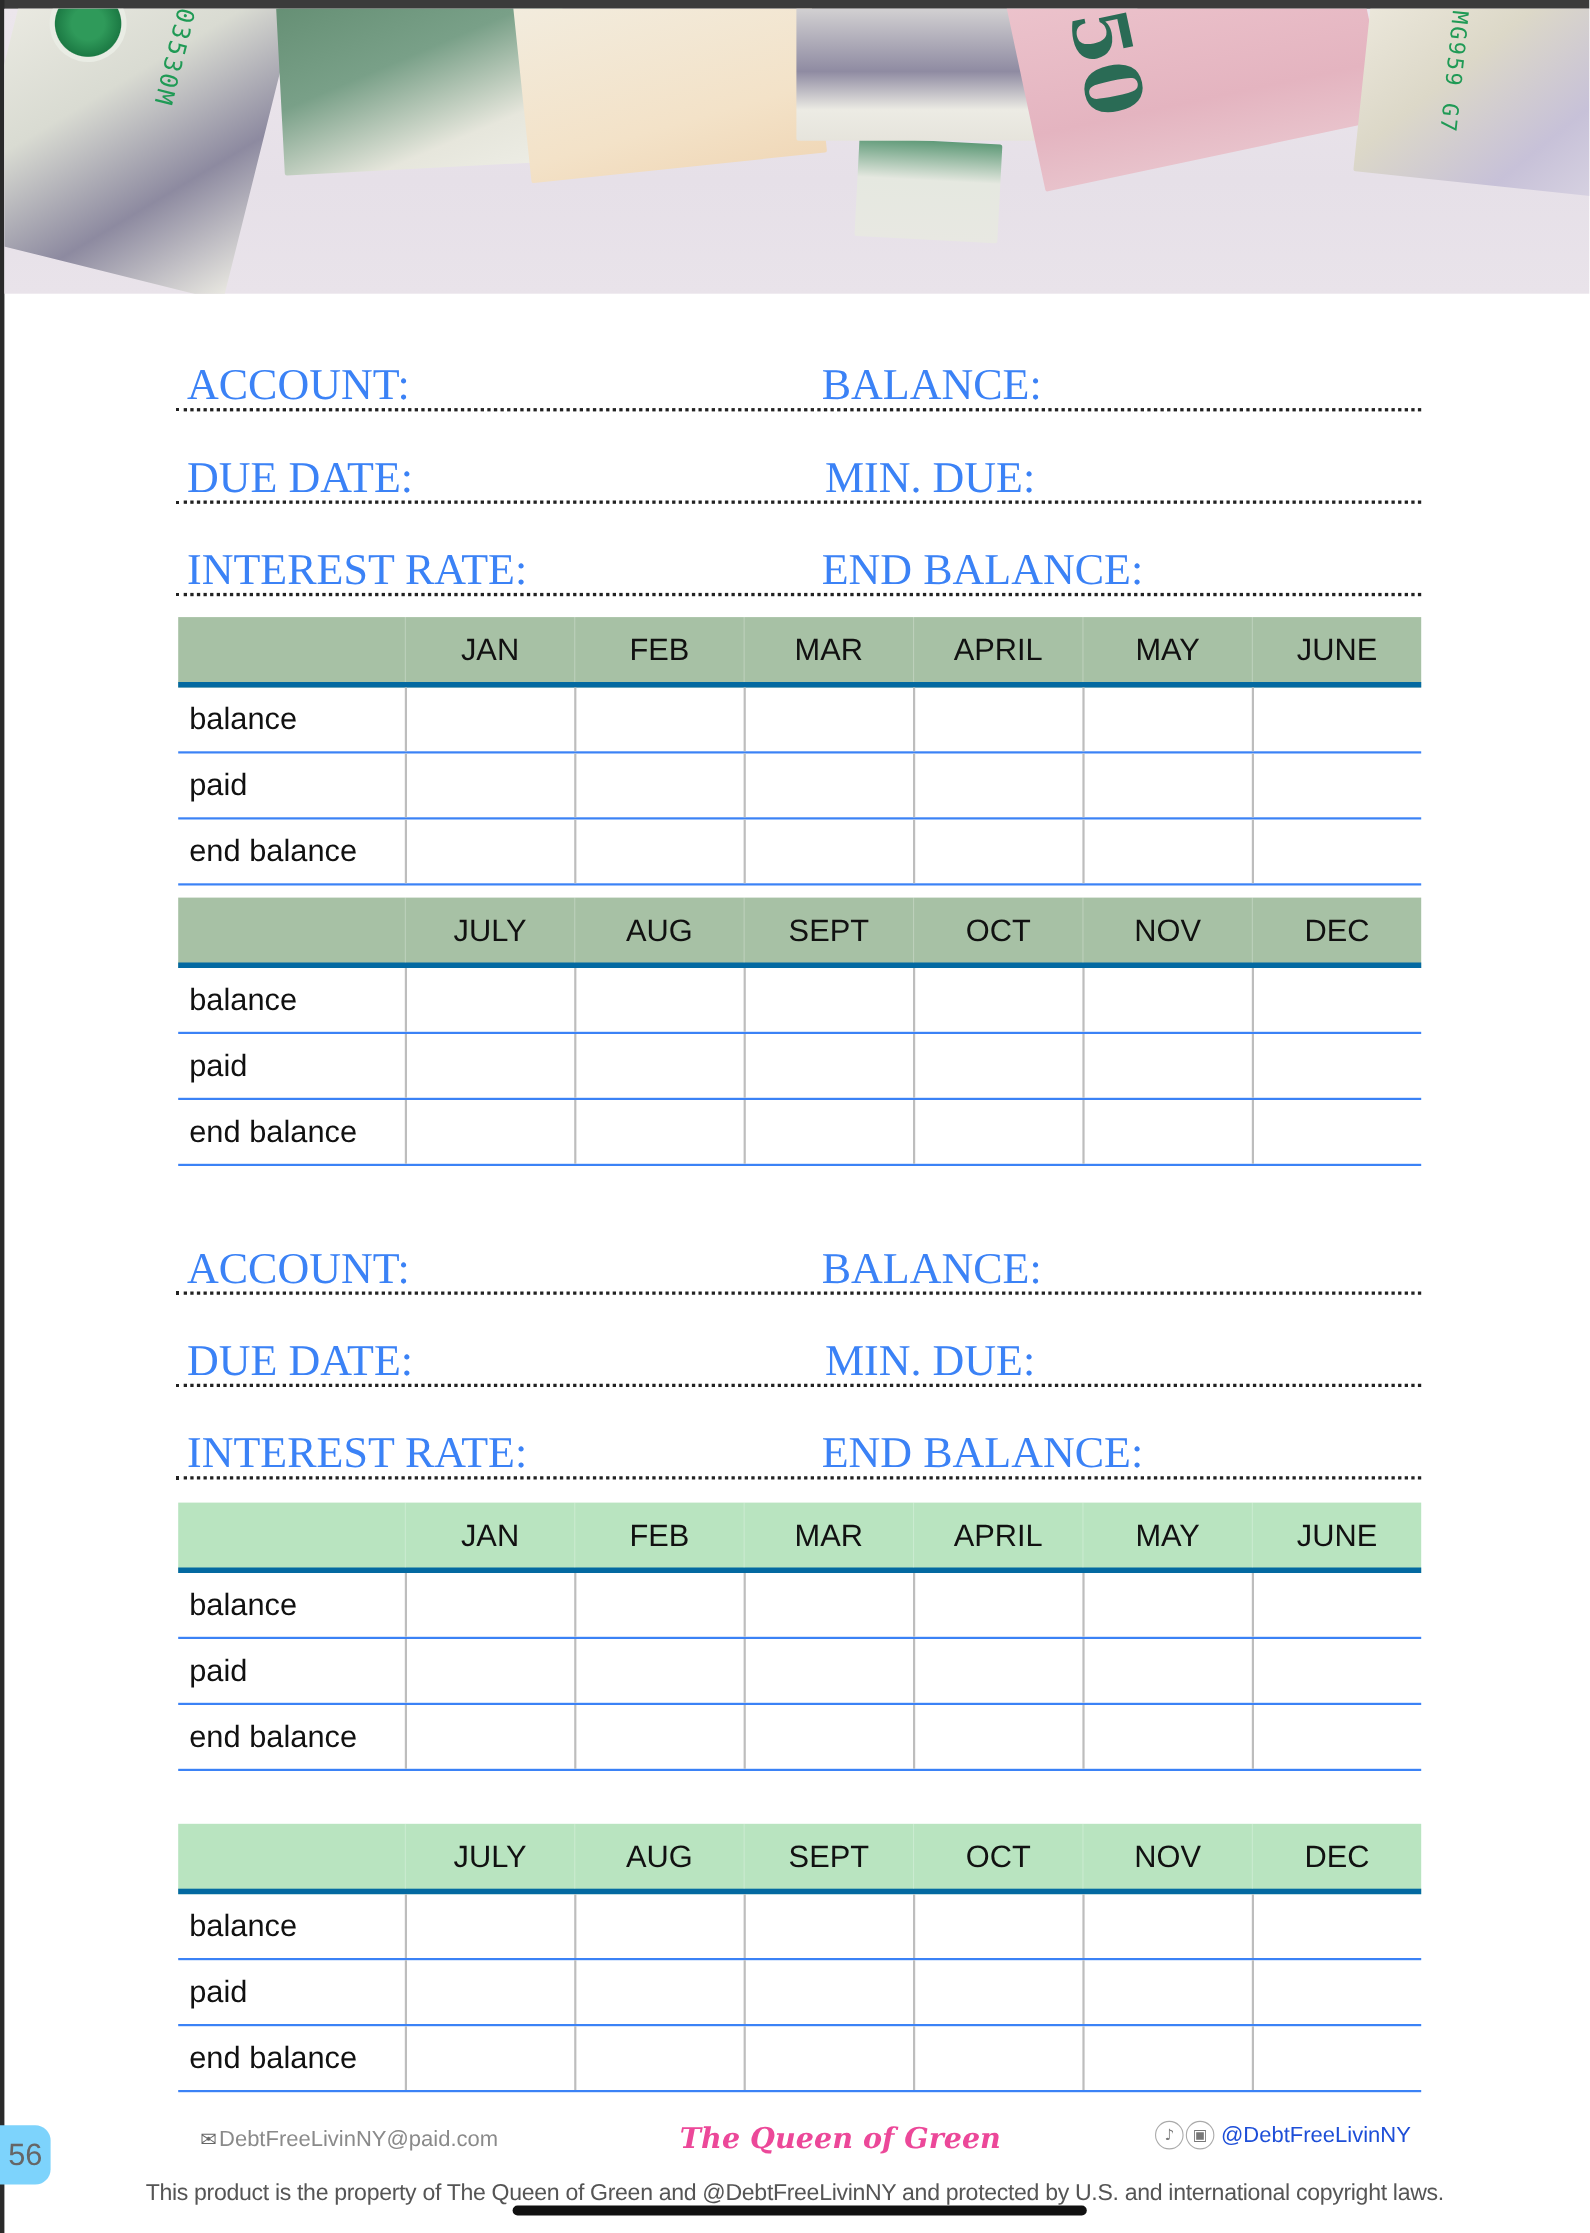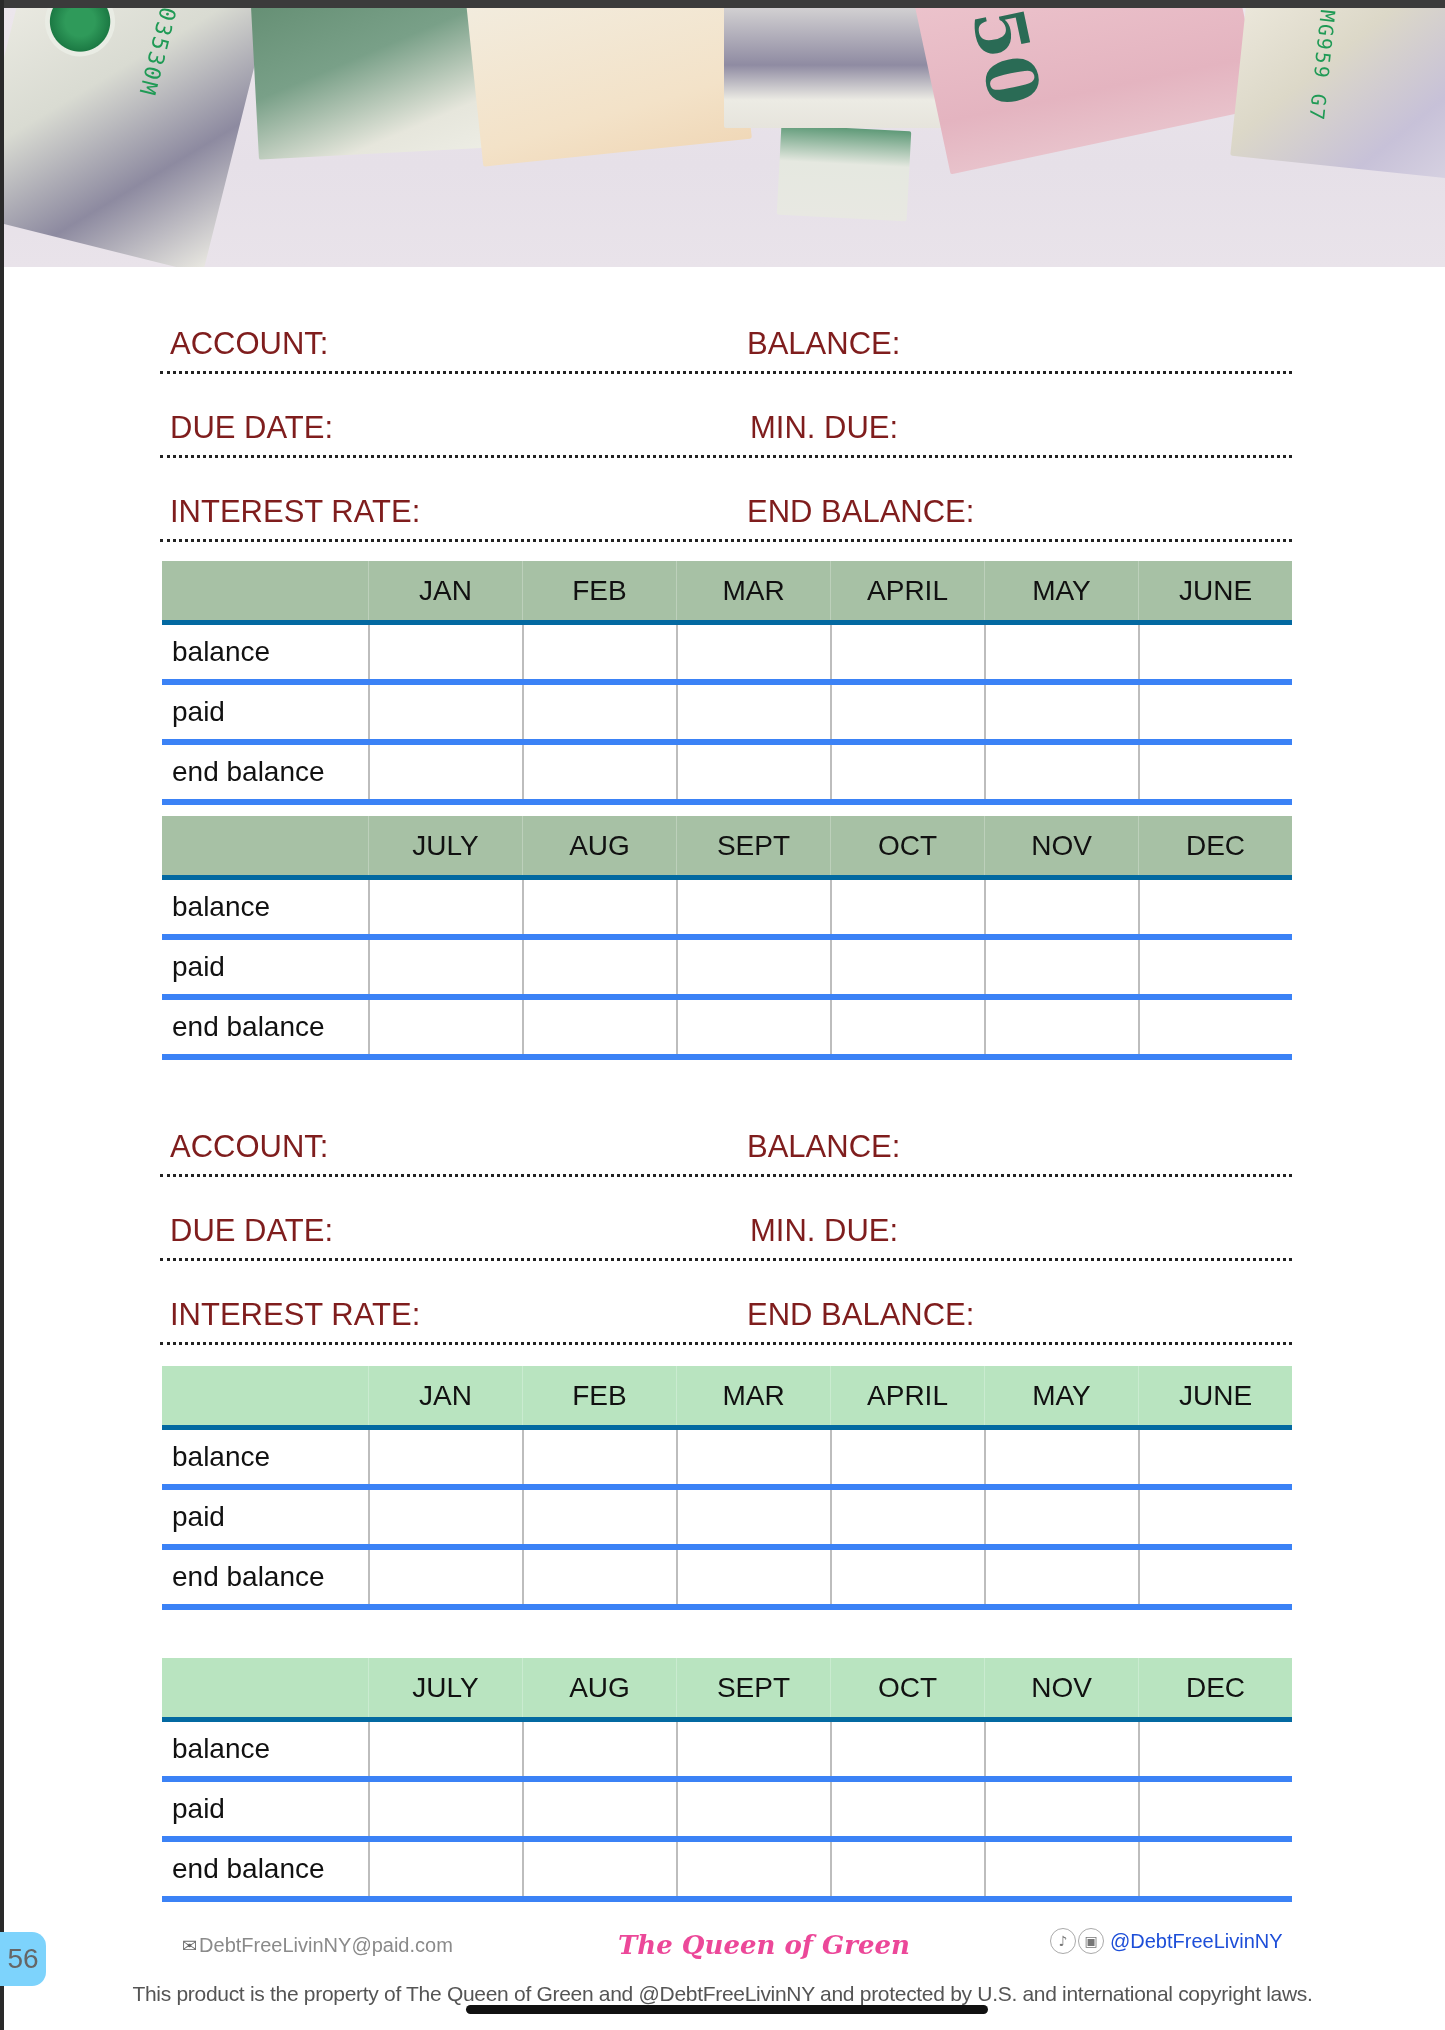--- a/index.html
+++ b/index.html
@@ -35,34 +35,34 @@
   .b7 .serial { position: absolute; left: 70px; top: 25px; color: #1f9a55; font-family: "DejaVu Sans Mono", monospace;
         font-size: 20px; writing-mode: vertical-rl; letter-spacing: 2px; }
 
   .title { position: absolute; left: 0; width: 1441px; top: 162px; text-align: center;
     font-family: "DejaVu Serif", serif; font-style: italic; font-weight: bold; font-size: 76px;
     color: #080808; letter-spacing: -1px; }
 
   
   .info { position: absolute; left: 160px; width: 1132px; }
   .info-row { position: relative; height: 84px; }
-  .info-row .lbl { position: absolute; top: 0; font-family: Liberation Sans, sans-serif; font-size: 31px; color: #7f1d1d; }
+  .info-row .lbl { position: absolute; top: 0; font-family: Liberation Serif, serif; font-size: 40px; color: #3b82f6; }
   .info-row .lbl.left { left: 10px; }
   .info-row .lbl.right { left: 587px; }
   .info-row .dots { position: absolute; left: 0; right: 0; top: 45px; height: 0;
     border-top: 3px dotted #222; }
 
   
   .tbl { position: absolute; left: 162px; width: 1130px; }
   .thead { display: flex; height: 64px; border-bottom: 5px solid #0369a1; }
   .thead .hc { width: 154px; display: flex; align-items: center; justify-content: center;
     font-family: "Liberation Sans", sans-serif; font-size: 28px; color: #111;
     border-left: 1px solid rgba(255,255,255,0.25); }
   .thead .hc.first { width: 206px; border-left: none; }
-  .trow { display: flex; height: 60px; border-bottom: 6px solid #3b82f6; }
+  .trow { display: flex; height: 60px; border-bottom: 2px solid #3b82f6; }
   .trow .c { width: 154px; border-left: 2px solid #bdbdbd; }
   .trow .c.first { width: 206px; border-left: none; display: flex; align-items: center; padding-left: 10px;
     font-family: "Liberation Sans", sans-serif; font-size: 28px; color: #111; }
 
   .g1 .thead { background: #a7c1a5; }
   .g2 .thead { background: #b9e4c0; }
 
   
   .pagebadge { position: absolute; left: 0; top: 1932px; width: 46px; height: 54px; background: #7dd3fc;
     border-radius: 0 14px 14px 0; font-family: "Liberation Sans", sans-serif; font-size: 28px; color: #666;

